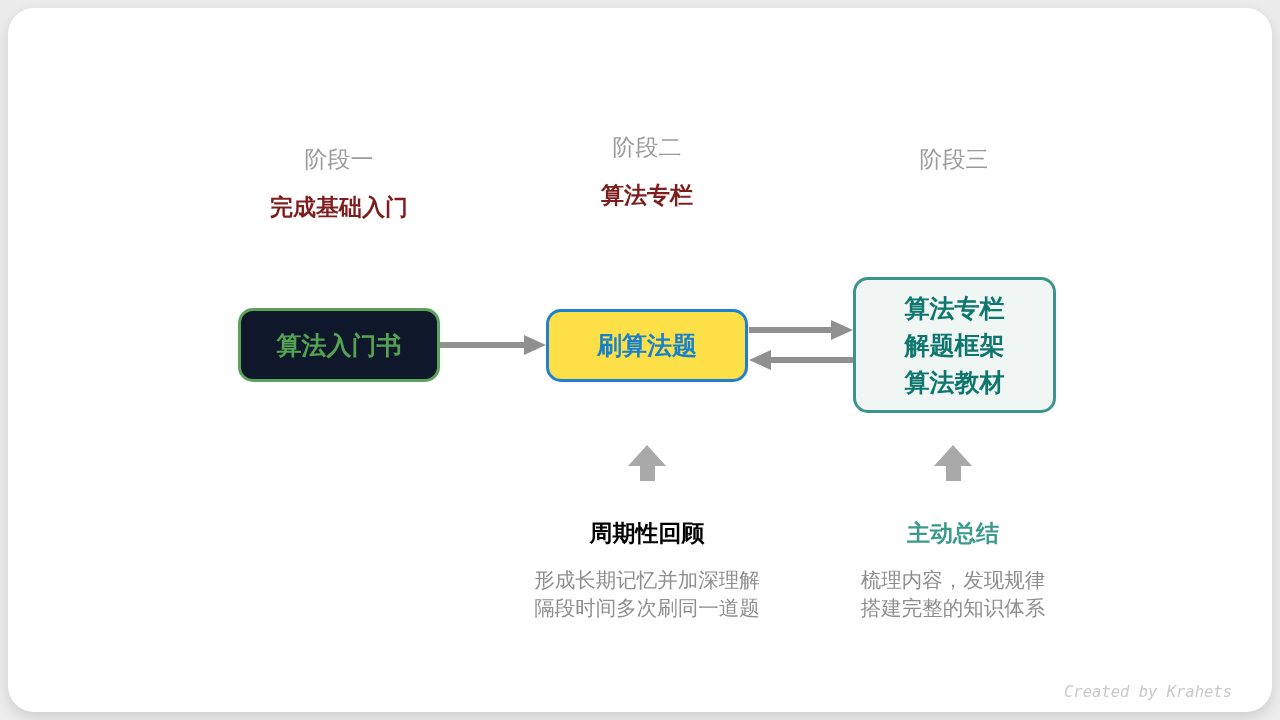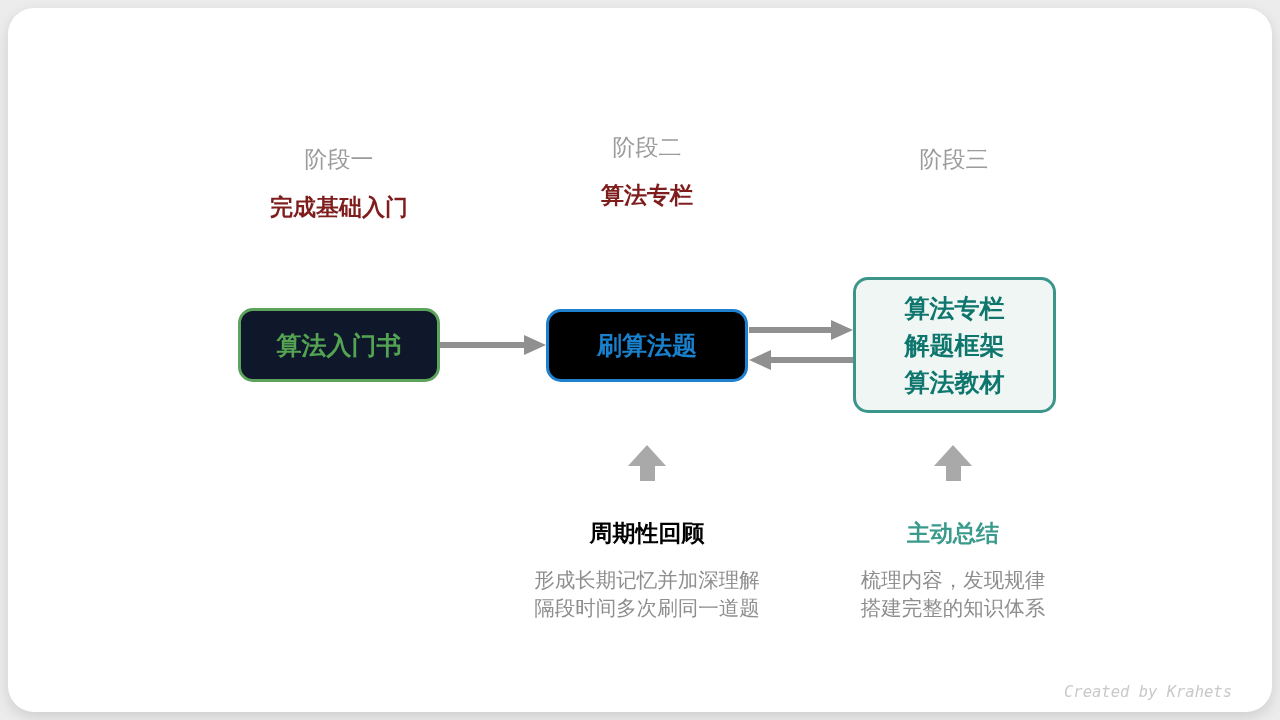--- a/index.html
+++ b/index.html
@@ -35,21 +35,21 @@
     text-align: center;
     font-weight: bold; font-size: 25px;
     border-radius: 15px;
   }
   .node-1 {
     left: 230px; top: 300px; width: 202px; height: 74px;
     border: 3px solid #5ca35c; background: #0f172a; color: #53a353;
   }
   .node-2 {
     left: 538px; top: 301px; width: 202px; height: 73px;
-    border: 3px solid #1f80d0; background: #000000; color: #1880cc;
+    border: 3px solid #1f80d0; background: #fde047; color: #1880cc;
   }
   .node-3 {
     left: 845px; top: 269px; width: 203px; height: 136px;
     border: 3px solid #3c958b; background: #eff6f4; color: #0f766e;
   }
   .node-3 .node-line { line-height: 37px; }
 
   
   .connector { position: absolute; }
   .conn-1 { left: 432px; top: 325px; }

